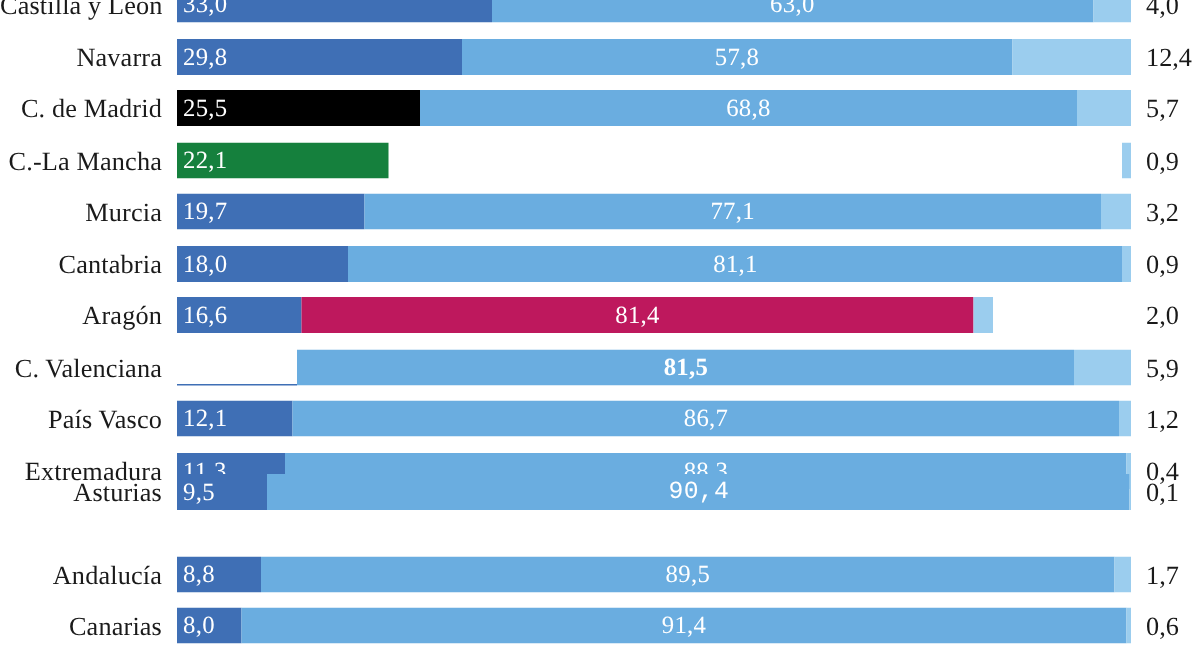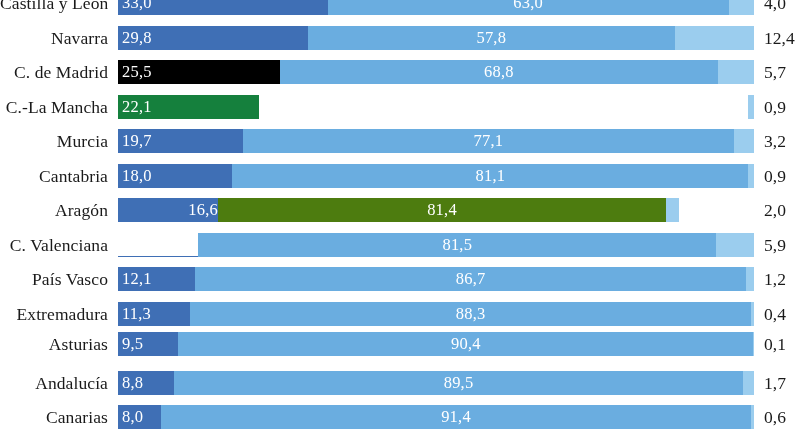--- a/index.html
+++ b/index.html
@@ -154,37 +154,37 @@
         <div class="seg seg-2" style="background: rgb(106, 173, 224); width: 515.796px;">
           <span class="seg-label">81,1</span>
         </div>
         <div class="seg seg-3" style="background: rgb(155, 205, 238); width: 5.724px;"></div>
       </div>
       <div class="tail-label">0,9</div>
     </div>
     <div class="row" style="top: 198px;">
       <div class="cat-label">Aragón</div>
       <div class="bar-track">
-        <div class="seg seg-1" style="background: rgb(63, 111, 181); width: 100px; justify-content: flex-end;">
+        <div class="seg seg-1" style="background: rgb(63, 111, 181); width: 83px;">
           <span class="seg-label">16,6</span>
         </div>
-        <div class="seg seg-2" style="background: #4d7c0f; width: 448px;">
+        <div class="seg seg-2" style="background: #be185d; width: 448px;">
           <span class="seg-label">81,4</span>
         </div>
         <div class="seg seg-3" style="background: rgb(155, 205, 238); width: 12.72px;"></div>
       </div>
       <div class="tail-label">2,0</div>
     </div>
     <div class="row" style="top: 232.5px;">
       <div class="cat-label">C. Valenciana</div>
       <div class="bar-track">
         <div class="seg seg-1" style="background: rgb(63, 111, 181); width: 80.136px; margin-top: 23px;">
           <span class="seg-label">12,6</span>
         </div>
-        <div class="seg seg-2" style="background: rgb(106, 173, 224); width: 518.34px;">
+        <div class="seg seg-2" style="background: rgb(106, 173, 224); width: 518.34px; font-weight: bold;">
           <span class="seg-label">81,5</span>
         </div>
         <div class="seg seg-3" style="background: rgb(155, 205, 238); width: 37.524px;"></div>
       </div>
       <div class="tail-label">5,9</div>
     </div>
     <div class="row" style="top: 267px;">
       <div class="cat-label">País Vasco</div>
       <div class="bar-track">
         <div class="seg seg-1" style="background: rgb(63, 111, 181); width: 76.956px;">
@@ -203,27 +203,27 @@
         <div class="seg seg-1" style="background: rgb(63, 111, 181); width: 71.868px;">
           <span class="seg-label">11,3</span>
         </div>
         <div class="seg seg-2" style="background: rgb(106, 173, 224); width: 561.588px;">
           <span class="seg-label">88,3</span>
         </div>
         <div class="seg seg-3" style="background: rgb(155, 205, 238); width: 2.544px;"></div>
       </div>
       <div class="tail-label">0,4</div>
     </div>
-    <div class="row" style="top: 332px;">
+    <div class="row" style="top: 316px;">
       <div class="cat-label">Asturias</div>
       <div class="bar-track">
         <div class="seg seg-1" style="background: rgb(63, 111, 181); width: 60.42px;">
           <span class="seg-label">9,5</span>
         </div>
-        <div class="seg seg-2" style="background: rgb(106, 173, 224); width: 574.944px;">
+        <div class="seg seg-2" style="background: rgb(106, 173, 224); width: 574.944px; font-family: Liberation Mono, monospace;">
           <span class="seg-label">90,4</span>
         </div>
         <div class="seg seg-3" style="background: rgb(155, 205, 238); width: 0.636px;"></div>
       </div>
       <div class="tail-label">0,1</div>
     </div>
     <div class="row" style="top: 370.5px;">
       <div class="cat-label">Andalucía</div>
       <div class="bar-track">
         <div class="seg seg-1" style="background: rgb(63, 111, 181); width: 55.968px; align-items: center;">

